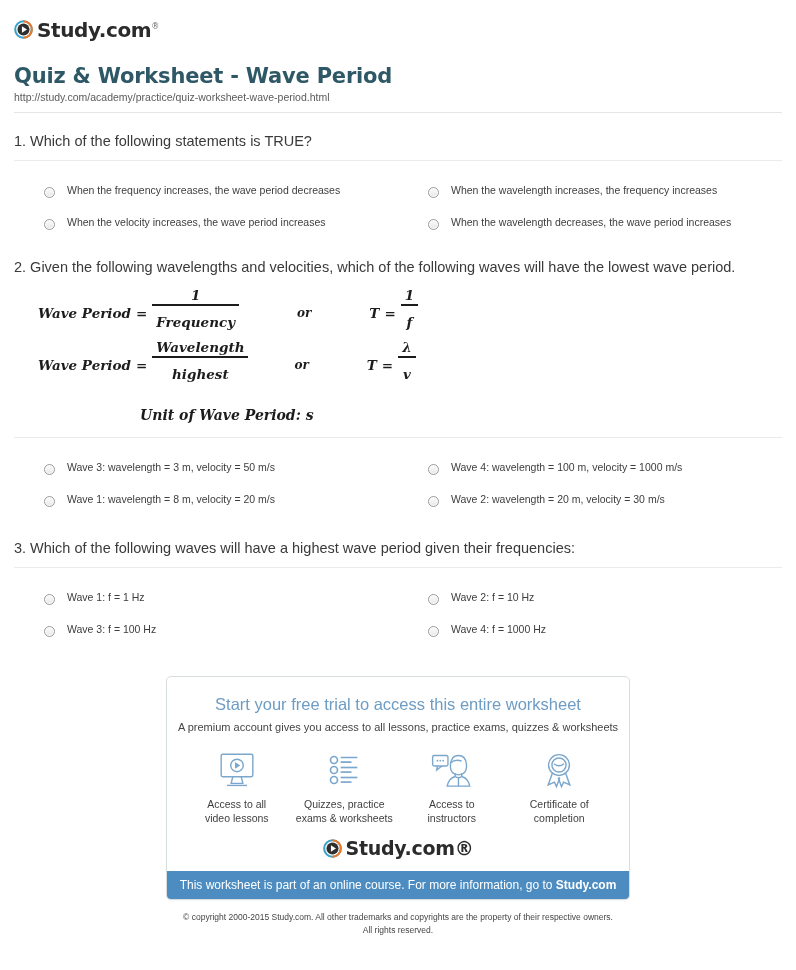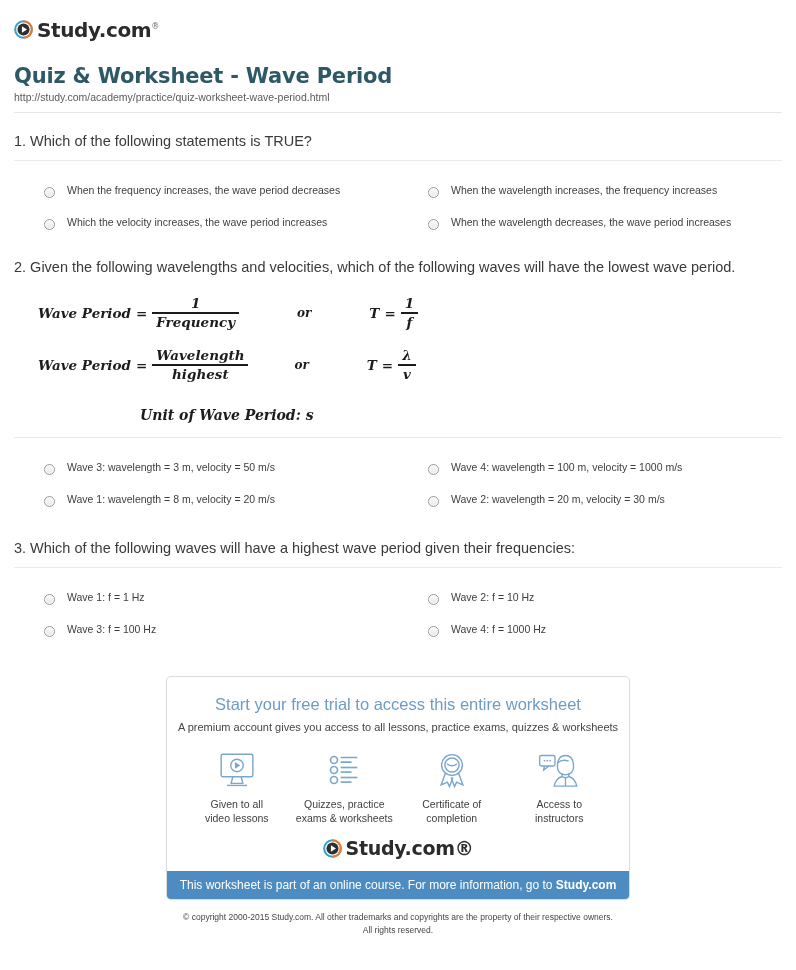--- a/index.html
+++ b/index.html
@@ -157,21 +157,21 @@
     flex-direction: column;
     align-items: center;
     vertical-align: middle;
     font-weight: bold;
     font-style: italic;
     font-size: 13.5px;
     color: #1c1c1c;
     line-height: 1.12;
   }
   .frac .num { padding: 0 4px; }
-  .frac .den { padding: 0 4px; }
+  .frac .den { padding: 8px 4px; }
   .frac .bar {
     width: 100%;
     height: 1.6px;
     background: #1c1c1c;
     margin: 1px 0;
   }
   .or-word {
     font-weight: bold;
     font-style: italic;
     font-size: 12px;
@@ -301,21 +301,21 @@
       <div class="option">
         <span class="radio"></span>
         <span class="option-label">When the frequency increases, the wave period decreases</span>
       </div>
       <div class="option">
         <span class="radio"></span>
         <span class="option-label">When the wavelength increases, the frequency increases</span>
       </div>
       <div class="option">
         <span class="radio"></span>
-        <span class="option-label">Which the velocity increases, the wave period increases</span>
+        <span class="option-label">When the velocity increases, the wave period increases</span>
       </div>
       <div class="option">
         <span class="radio"></span>
         <span class="option-label">When the wavelength decreases, the wave period increases</span>
       </div>
     </div>
   </div>
 
   <div class="question-block" style="padding-top:18px;">
     <p class="question-text" style="padding-top:0;">2. Given the following wavelengths and velocities, which of the following waves will have the lowest wave period.</p>
@@ -420,21 +420,21 @@
           <div class="feature-icon">
             <svg width="40" height="38" viewBox="0 0 48 44" fill="none" stroke="#7ba7cd" stroke-width="1.7">
               <rect x="5" y="3" width="38" height="27" rx="2"></rect>
               <circle cx="24" cy="16.5" r="7.5"></circle>
               <polygon points="21.5,12.5 28,16.5 21.5,20.5" fill="#7ba7cd" stroke="none"></polygon>
               <path d="M19 30 L17 38 L31 38 L29 30"></path>
               <line x1="12" y1="40.5" x2="36" y2="40.5"></line>
             </svg>
           </div>
           <div class="feature-label">
-            <span>Given to all</span><br>
+            <span>Access to all</span><br>
             <span>video lessons</span>
           </div>
         </div>
 
         <div class="feature">
           <div class="feature-icon">
             <svg width="40" height="38" viewBox="0 0 48 44" fill="none" stroke="#7ba7cd" stroke-width="2">
               <circle cx="12" cy="10" r="4.2"></circle>
               <circle cx="12" cy="22" r="4.2"></circle>
               <circle cx="12" cy="34" r="4.2"></circle>
@@ -442,36 +442,20 @@
               <line x1="20" y1="12.5" x2="33" y2="12.5"></line>
               <line x1="20" y1="19" x2="40" y2="19"></line>
               <line x1="20" y1="24.5" x2="33" y2="24.5"></line>
               <line x1="20" y1="31" x2="40" y2="31"></line>
               <line x1="20" y1="36.5" x2="33" y2="36.5"></line>
             </svg>
           </div>
           <div class="feature-label">
             <span>Quizzes, practice</span><br>
             <span>exams &amp; worksheets</span>
-          </div>
-        </div>
-
-        <div class="feature">
-          <div class="feature-icon">
-            <svg width="40" height="38" viewBox="0 0 48 44" fill="none" stroke="#7ba7cd" stroke-width="1.7">
-              <circle cx="24" cy="16" r="12.5"></circle>
-              <circle cx="24" cy="16" r="8.5"></circle>
-              <path d="M18 14.5 Q24 19.5 30 14.5"></path>
-              <path d="M16 26 L11 40 L18.5 36.5 L21 42 L25 31"></path>
-              <path d="M32 26 L37 40 L29.5 36.5 L27 42 L23 31"></path>
-            </svg>
-          </div>
-          <div class="feature-label">
-            <span>Certificate of</span><br>
-            <span>completion</span>
           </div>
         </div>
 
         <div class="feature">
           <div class="feature-icon">
             <svg width="42" height="38" viewBox="0 0 52 44" fill="none" stroke="#7ba7cd" stroke-width="1.7">
               <rect x="2" y="4" width="19" height="13" rx="2"></rect>
               <path d="M8 17 L7 22 L13.5 17"></path>
               <circle cx="8" cy="10.5" r="1.1" fill="#7ba7cd" stroke="none"></circle>
               <circle cx="11.5" cy="10.5" r="1.1" fill="#7ba7cd" stroke="none"></circle>
@@ -482,20 +466,36 @@
               <path d="M30 30 Q22 32 20 42 L48 42 Q46 32 38 30"></path>
               <line x1="34" y1="32" x2="34" y2="42"></line>
             </svg>
           </div>
           <div class="feature-label">
             <span>Access to</span><br>
             <span>instructors</span>
           </div>
         </div>
 
+        <div class="feature">
+          <div class="feature-icon">
+            <svg width="40" height="38" viewBox="0 0 48 44" fill="none" stroke="#7ba7cd" stroke-width="1.7">
+              <circle cx="24" cy="16" r="12.5"></circle>
+              <circle cx="24" cy="16" r="8.5"></circle>
+              <path d="M18 14.5 Q24 19.5 30 14.5"></path>
+              <path d="M16 26 L11 40 L18.5 36.5 L21 42 L25 31"></path>
+              <path d="M32 26 L37 40 L29.5 36.5 L27 42 L23 31"></path>
+            </svg>
+          </div>
+          <div class="feature-label">
+            <span>Certificate of</span><br>
+            <span>completion</span>
+          </div>
+        </div>
+
       </div>
 
       <div class="promo-logo-row">
         <span class="logo-mark" style="margin-right:4px;">
           <svg width="19" height="19" viewBox="0 0 24 24" aria-hidden="true">
             <circle cx="12" cy="12" r="10.5" fill="none" stroke="#3aa0c8" stroke-width="2.6"></circle>
             <path d="M12 1.5 A10.5 10.5 0 0 1 12 22.5" fill="none" stroke="#ef7622" stroke-width="2.6"></path>
             <circle cx="12" cy="12" r="7.6" fill="#2f2f2f"></circle>
             <polygon points="10,8 16.4,12 10,16" fill="#ffffff"></polygon>
           </svg>

